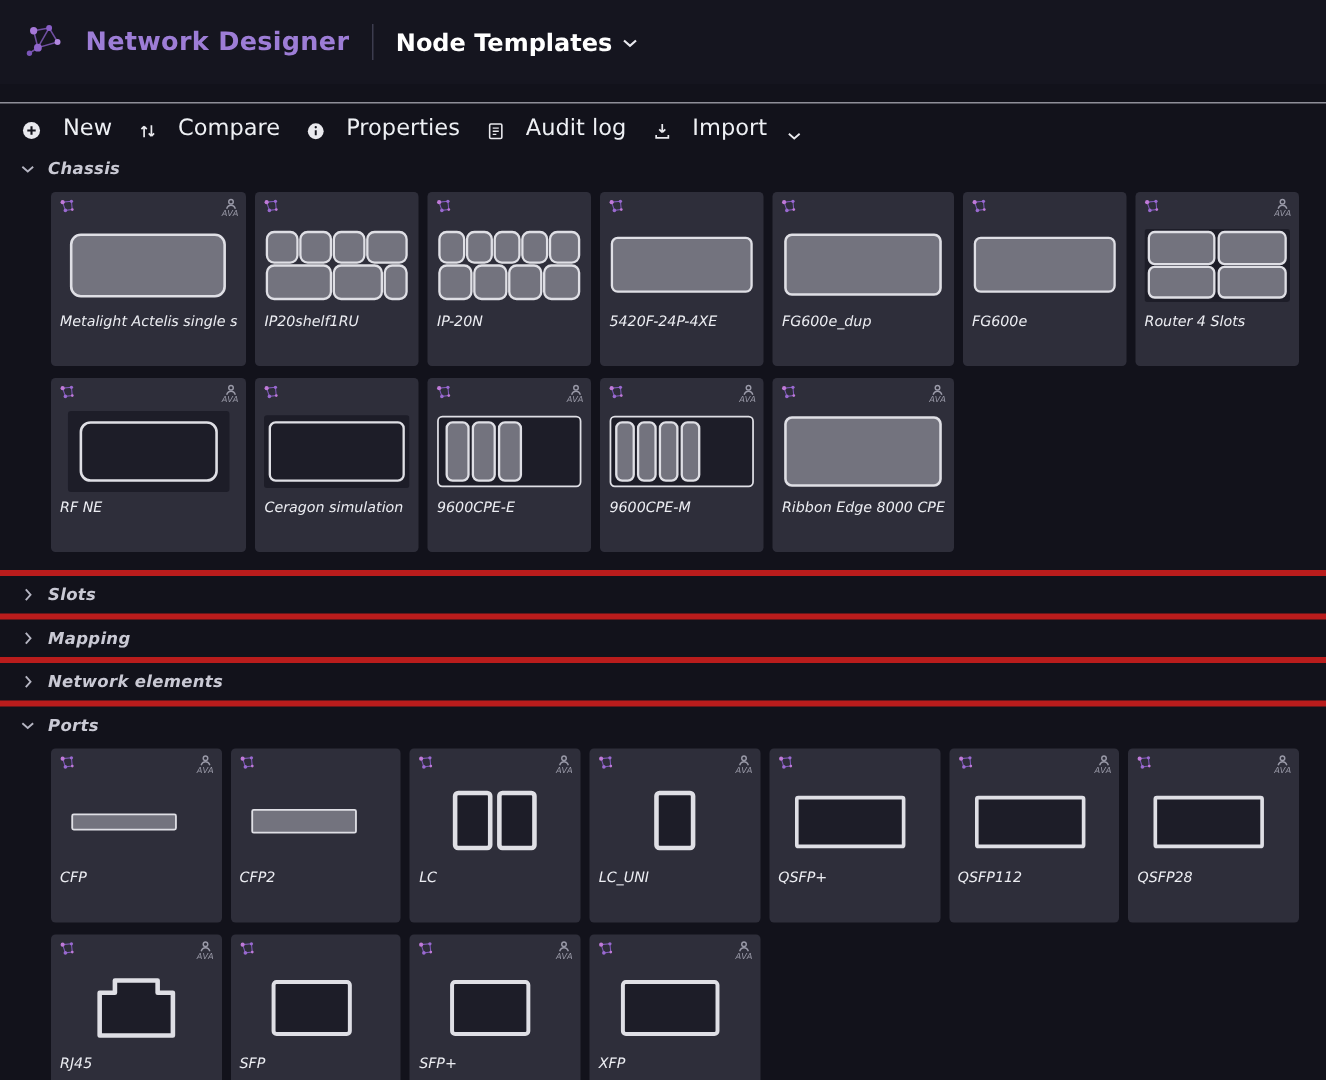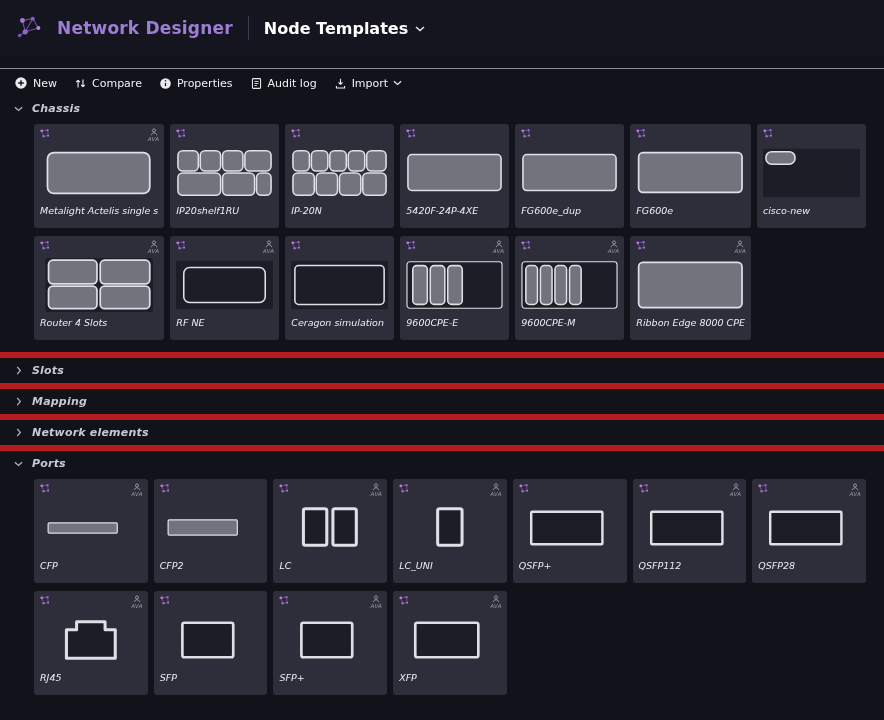--- a/index.html
+++ b/index.html
@@ -12,31 +12,31 @@
   }
   
   .header{height:48px;background:#15151f;display:flex;align-items:center;gap:13px;padding:4px 14px;}
   .logo{display:flex;align-items:center;}
   .app-title{color:#9d7dd6;font-size:17px;font-weight:600;letter-spacing:.2px;}
   .v-div{width:1px;height:24px;background:#3c3c4e;margin:0 2px;}
   .page-title{color:#ffffff;font-size:16px;font-weight:700;display:flex;align-items:center;gap:7px;cursor:pointer;}
   .chev-w{display:flex;align-items:center;margin-top:2px;}
   
   .toolbar{margin-top:12px;border-top:1px solid #8f8f99;padding:7px 14px 6px;display:flex;align-items:center;gap:17px;background:#12121b;}
-  .tb-btn{display:flex;align-items:center;gap:5px;color:#eef0f4;font-size:11px;cursor:pointer;white-space:nowrap;}
+  .tb-btn{display:flex;align-items:flex-end;gap:14px;color:#eef0f4;font-size:15px;cursor:pointer;white-space:nowrap;}
   .tb-ic{display:flex;align-items:center;}
   
   #sections{margin-top:0;font-style:italic;}
-  .section-header{display:flex;align-items:center;gap:9px;height:25px;padding:0 14px;font-size:11px;font-weight:600;color:#c9c9d4;border-top:6px solid #b91c1c;cursor:pointer;}
+  .section-header{display:flex;align-items:center;gap:9px;height:25px;padding:0 14px;font-size:11px;font-weight:600;color:#c9c9d4;border-top:4px solid #b91c1c;cursor:pointer;}
   .section-header.first{border-top:none;}
   .chev{display:flex;align-items:center;color:#b5b5c2;width:9px;justify-content:center;}
   .section-label{letter-spacing:.2px;}
   
   .card-grid{display:grid;grid-template-columns:repeat(7,1fr);column-gap:6px;row-gap:8px;margin:3px 18px 12px 34px;}
-  .card{background:#2e2e3a;border-radius:3px;height:104px;box-sizing:border-box;padding:4px 5px 3px;display:flex;flex-direction:column;cursor:grab;}
+  .card{background:#2e2e3a;border-radius:3px;height:116px;box-sizing:border-box;padding:4px 5px 3px;display:flex;flex-direction:column;cursor:grab;}
   .card-top{display:flex;justify-content:space-between;align-items:flex-start;height:16px;}
   .sparkle{display:flex;align-items:flex-start;}
   .ava{display:flex;flex-direction:column;align-items:center;line-height:1;color:#9a9aa8;}
   .ava-t{font-size:5.5px;letter-spacing:.3px;margin-top:1px;color:#9a9aa8;}
   .card-art{height:56px;display:flex;align-items:center;justify-content:center;padding:1px 1px 2px;}
   .card-art svg{width:100%;height:100%;}
   .card-label{font-size:9.5px;color:#ecedf2;white-space:nowrap;overflow:hidden;padding:2px 1px 0;}
 </style>
 </head>
 <body>
@@ -267,40 +267,20 @@
         <div class="card-top">
           <span class="sparkle">
             <svg viewBox="0 0 12 12" width="11" height="11">
               <path d="M3 3l6.4-.6M3 3l2 6M9.4 2.4l.6 6M5 9l5-.6" stroke="#7e58b8" stroke-width=".8" fill="none"></path>
               <circle cx="3" cy="3" r="1.5" fill="#c07ad8"></circle>
               <circle cx="9.4" cy="2.4" r="1.2" fill="#9a6ad0"></circle>
               <circle cx="5" cy="9" r="1.3" fill="#9a6ad0"></circle>
               <circle cx="10" cy="8.4" r="1" fill="#c07ad8"></circle>
             </svg>
           </span>
-        </div>
-        <div class="card-art">
-          <svg viewBox="0 0 100 52">
-            <rect x="0" y="1" width="100" height="50" rx="2" fill="#1d1d28" stroke="none" stroke-width="1.6"></rect>
-            <rect x="3" y="4" width="30" height="13" rx="6" fill="#73737e" stroke="#dfdfe5" stroke-width="1.6"></rect>
-          </svg>
-        </div>
-        <div class="card-label">cisco-new</div>
-      </div>
-      <div class="card">
-        <div class="card-top">
-          <span class="sparkle">
-            <svg viewBox="0 0 12 12" width="11" height="11">
-              <path d="M3 3l6.4-.6M3 3l2 6M9.4 2.4l.6 6M5 9l5-.6" stroke="#7e58b8" stroke-width=".8" fill="none"></path>
-              <circle cx="3" cy="3" r="1.5" fill="#c07ad8"></circle>
-              <circle cx="9.4" cy="2.4" r="1.2" fill="#9a6ad0"></circle>
-              <circle cx="5" cy="9" r="1.3" fill="#9a6ad0"></circle>
-              <circle cx="10" cy="8.4" r="1" fill="#c07ad8"></circle>
-            </svg>
-          </span>
           <span class="ava">
             <svg viewBox="0 0 10 10" width="8" height="8">
               <circle cx="5" cy="3.1" r="1.9" fill="none" stroke="#9a9aa8" stroke-width="1.2"></circle>
               <path d="M1.4 9c.6-2 2.1-3 3.6-3s3 1 3.6 3" fill="none" stroke="#9a9aa8" stroke-width="1.2"></path>
             </svg>
             <span class="ava-t">AVA</span>
           </span>
         </div>
         <div class="card-art">
           <svg viewBox="0 0 100 52">

